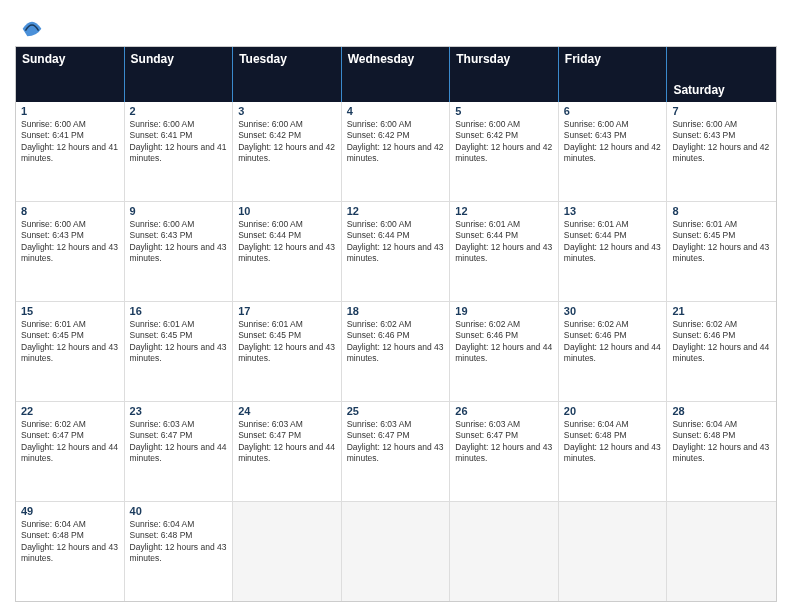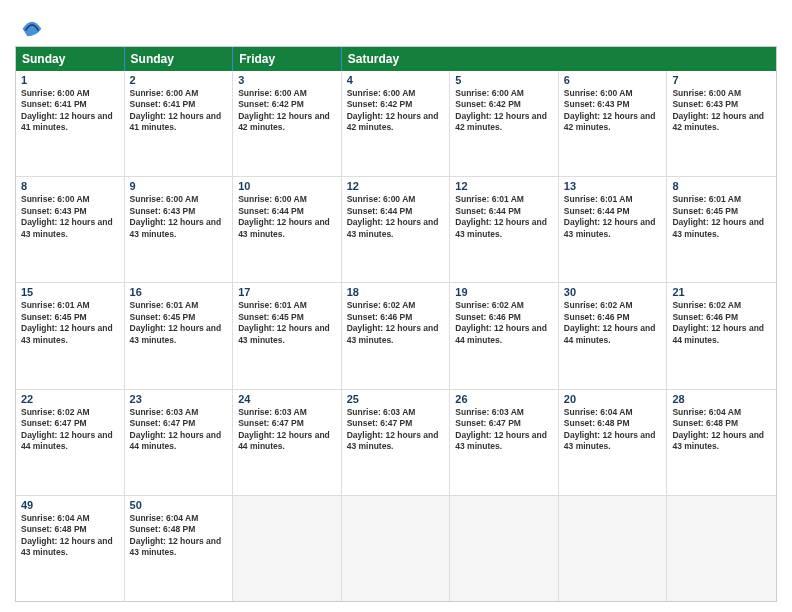--- a/index.html
+++ b/index.html
@@ -56,31 +56,32 @@
     }
     .calendar {
       flex: 1;
       display: flex;
       flex-direction: column;
       border: 1px solid #ccc;
     }
     .cal-header {
       display: grid;
       grid-template-columns: repeat(7, 1fr);
-      background: #15803d;
+      background: #0f172a;
     }
     .cal-header-cell {
       color: #fff;
       font-weight: bold;
       font-size: 12px;
       padding: 5px 6px;
       border-right: 1px solid #3a8acd;
     }
     .cal-header-cell:last-child {
       border-right: none;
+      margin-top: 31px;
     }
     .cal-body {
       flex: 1;
       display: flex;
       flex-direction: column;
     }
     .cal-row {
       flex: 1;
       display: grid;
       grid-template-columns: repeat(7, 1fr);
@@ -107,21 +108,20 @@
       font-size: 11px;
       font-weight: bold;
       color: #1a3a5c;
       display: block;
       margin-bottom: 2px;
     }
     .cell-text {
       font-size: 8.5px;
       line-height: 1.35;
       color: #333;
-      font-weight: bold;
     }
   </style>
 </head>
 <body>
 
 <div class="page">
   <div class="header">
     <div class="logo">
       <div>
         <div style="display:flex;align-items:center;">
@@ -139,20 +139,23 @@
     <div class="title-section">
       <div class="month-title"></div>
       <div class="location"></div>
     </div>
   </div>
 
   <div class="calendar">
     <div class="cal-header">
     <div class="cal-header-cell">Sunday</div>
         <div class="cal-header-cell">Sunday</div>
+        <div class="cal-header-cell">Tuesday</div>
+        <div class="cal-header-cell">Wednesday</div>
+        <div class="cal-header-cell">Thursday</div>
         <div class="cal-header-cell">Friday</div>
         <div class="cal-header-cell">Saturday</div>
       </div>
     <div class="cal-body">
     <div class="cal-row">
           <div class="cal-cell">
           <span class="day-num">1</span>
           <span class="cell-text">Sunrise: 6:00 AM<br>Sunset: 6:41 PM<br>Daylight: 12 hours and 41 minutes.</span>
         </div>
           <div class="cal-cell">
@@ -269,21 +272,21 @@
           <span class="day-num">28</span>
           <span class="cell-text">Sunrise: 6:04 AM<br>Sunset: 6:48 PM<br>Daylight: 12 hours and 43 minutes.</span>
         </div>
         </div>
         <div class="cal-row">
           <div class="cal-cell">
           <span class="day-num">49</span>
           <span class="cell-text">Sunrise: 6:04 AM<br>Sunset: 6:48 PM<br>Daylight: 12 hours and 43 minutes.</span>
         </div>
           <div class="cal-cell">
-          <span class="day-num">50</span>
+          <span class="day-num">40</span>
           <span class="cell-text">Sunrise: 6:04 AM<br>Sunset: 6:48 PM<br>Daylight: 12 hours and 43 minutes.</span>
         </div>
           <div class="cal-cell empty"></div>
           <div class="cal-cell empty"></div>
           <div class="cal-cell empty"></div>
           <div class="cal-cell empty"></div>
           <div class="cal-cell empty"></div>
         </div>
       </div>
   </div>

